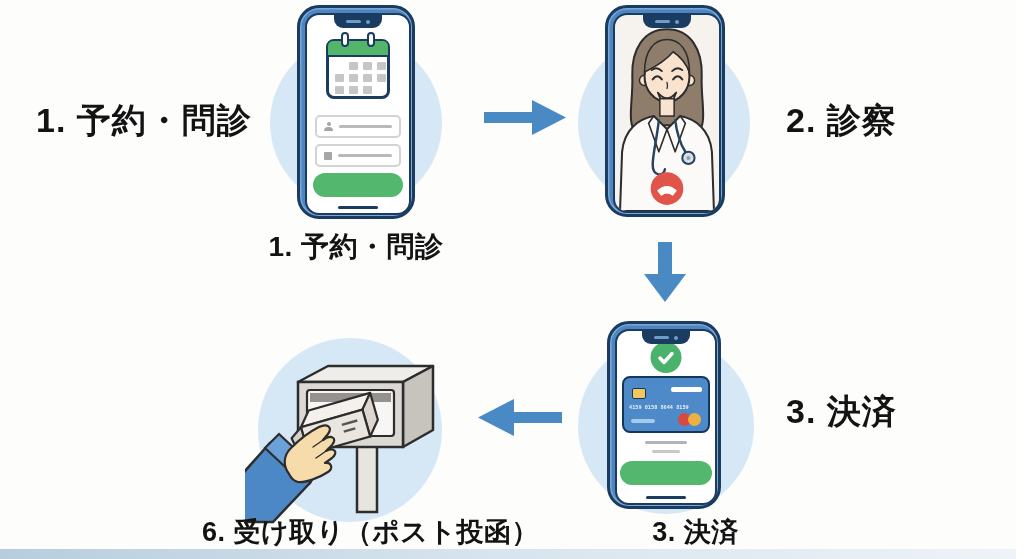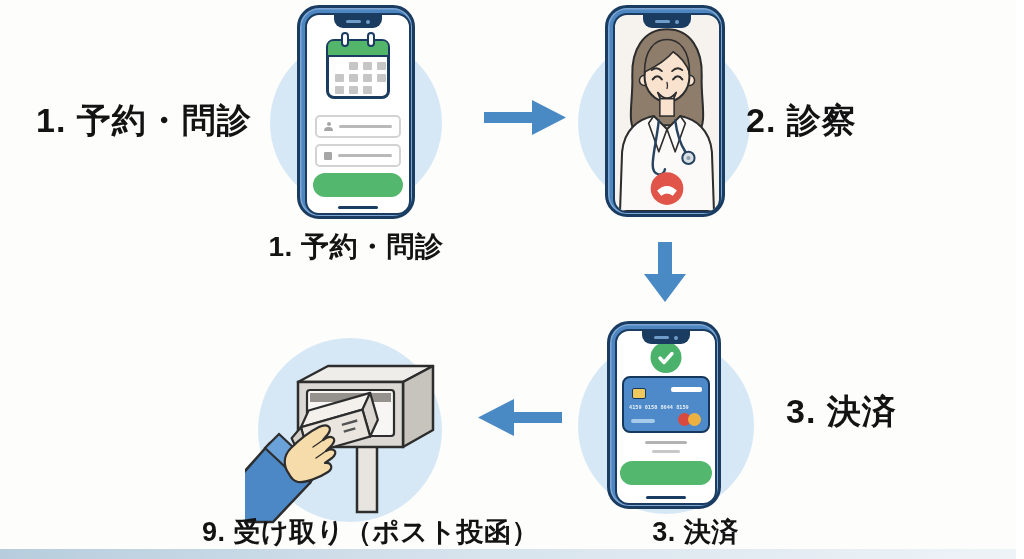--- a/index.html
+++ b/index.html
@@ -213,20 +213,20 @@
     <path d="M2 17 L50 17 L50 5 L84 22.5 L50 40 L50 28 L2 28 Z" fill="#4a8ac4"></path>
   </svg>
   <svg class="arrow" style="left:642px;top:240px;" width="46" height="64" viewBox="0 0 46 64">
     <path d="M16 2 L30 2 L30 34 L44 34 L23 62 L2 34 L16 34 Z" fill="#4a8ac4"></path>
   </svg>
   <svg class="arrow" style="left:474px;top:394px;" width="90" height="48" viewBox="0 0 90 48">
     <path d="M88 18 L40 18 L40 5 L4 23.5 L40 42 L40 29 L88 29 Z" fill="#4a8ac4"></path>
   </svg>
 
   <div class="label big" style="left:36px;top:98px;">1. 予約・問診</div>
-  <div class="label big" style="left:746px;top:98px;text-align:right;">2. 診察</div>
+  <div class="label big" style="left:786px;top:98px;text-align:right;">2. 診察</div>
   <div class="label big" style="left:786px;top:389px;">3. 決済</div>
   <div class="label cap" style="left:246px;top:228px;width:220px;font-size:28px;">1. 予約・問診</div>
-  <div class="label cap" style="left:178px;top:514px;width:385px;">9. 受け取り（ポスト投函）</div>
+  <div class="label cap" style="left:178px;top:514px;width:385px;">6. 受け取り（ポスト投函）</div>
   <div class="label cap" style="left:608px;top:514px;width:175px;">3. 決済</div>
 
   <div class="footer-bar"></div>
 </div>
 
 </body></html>

